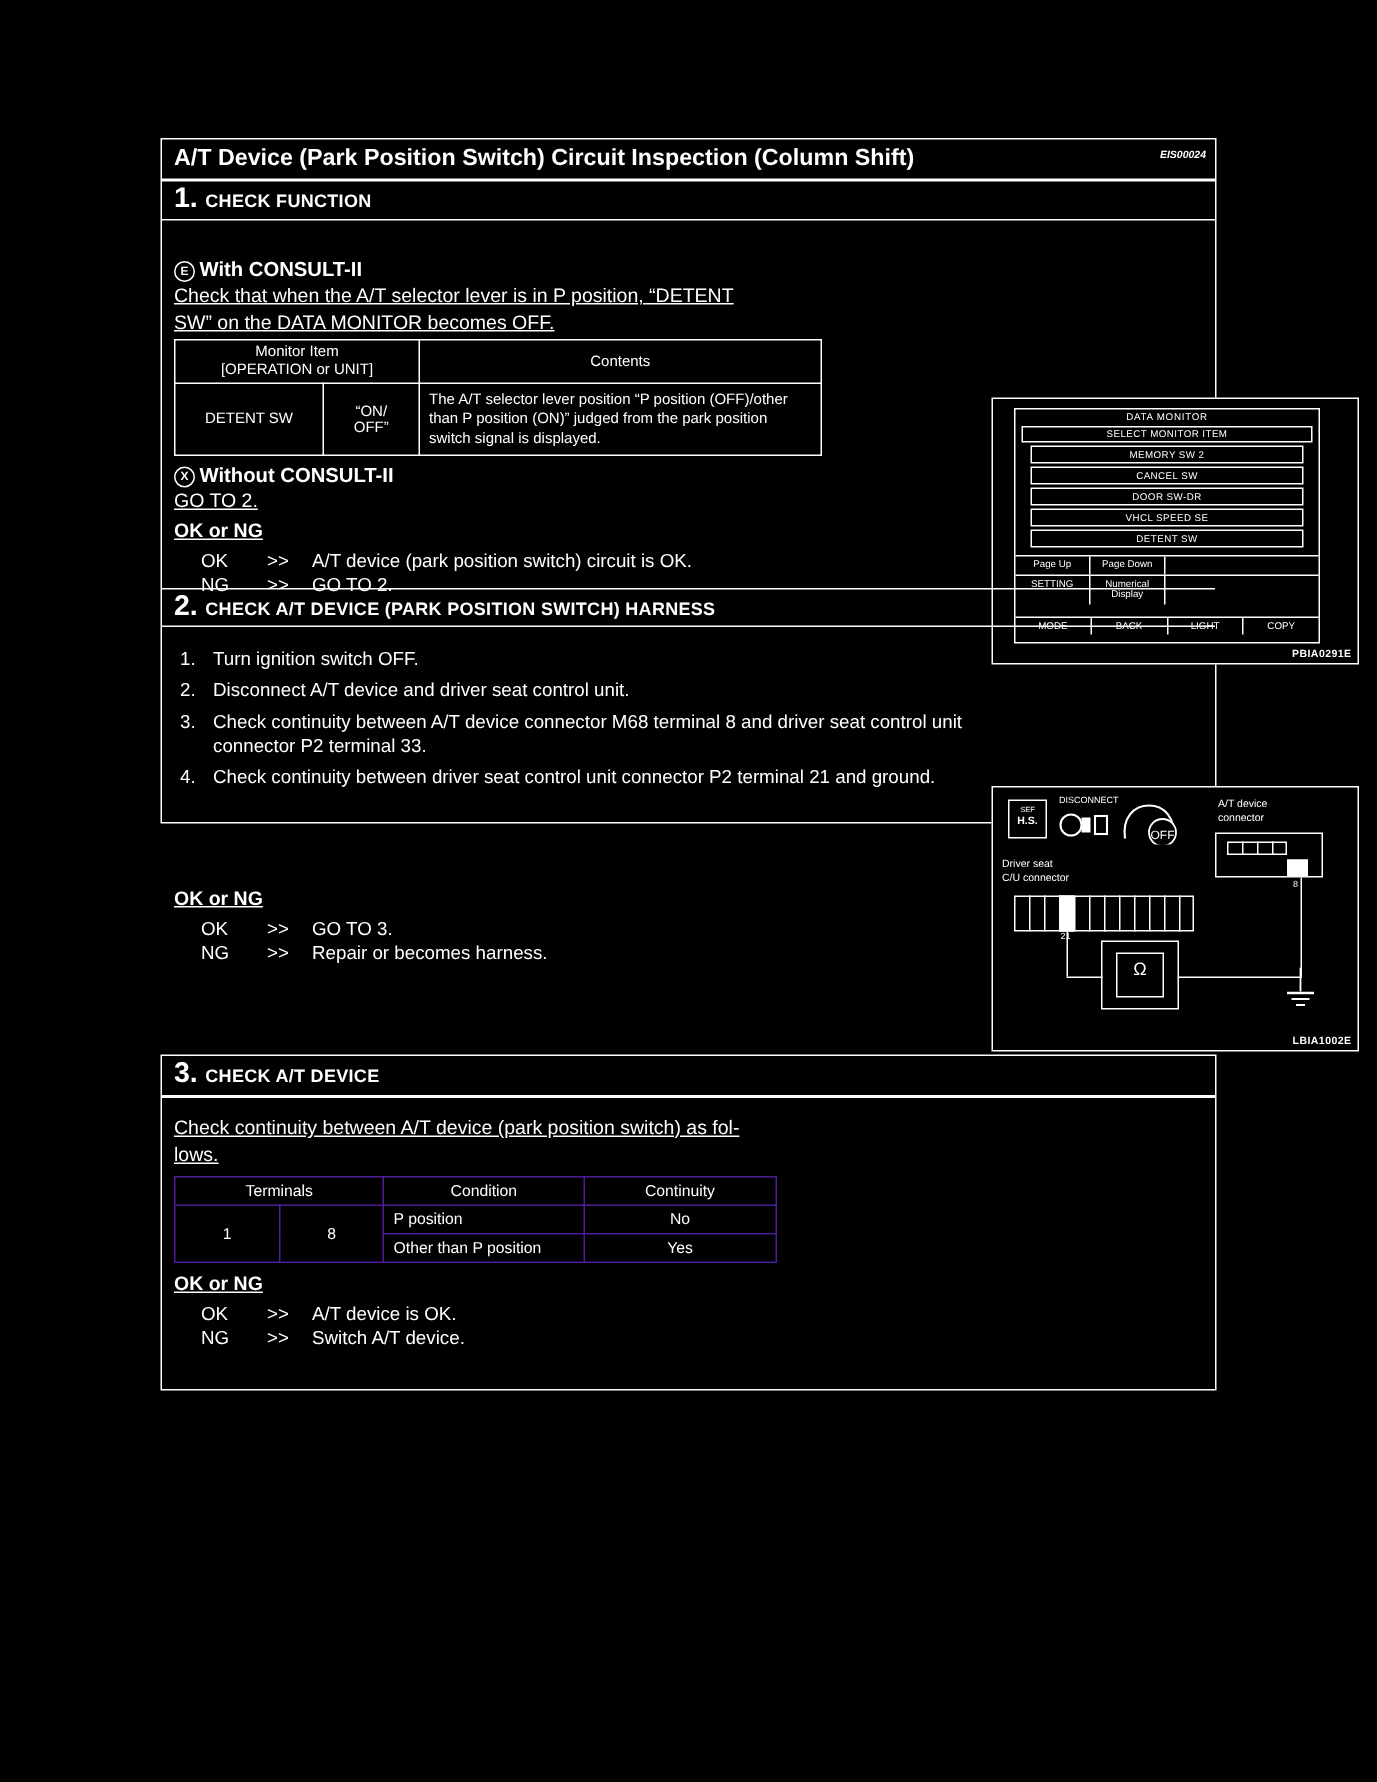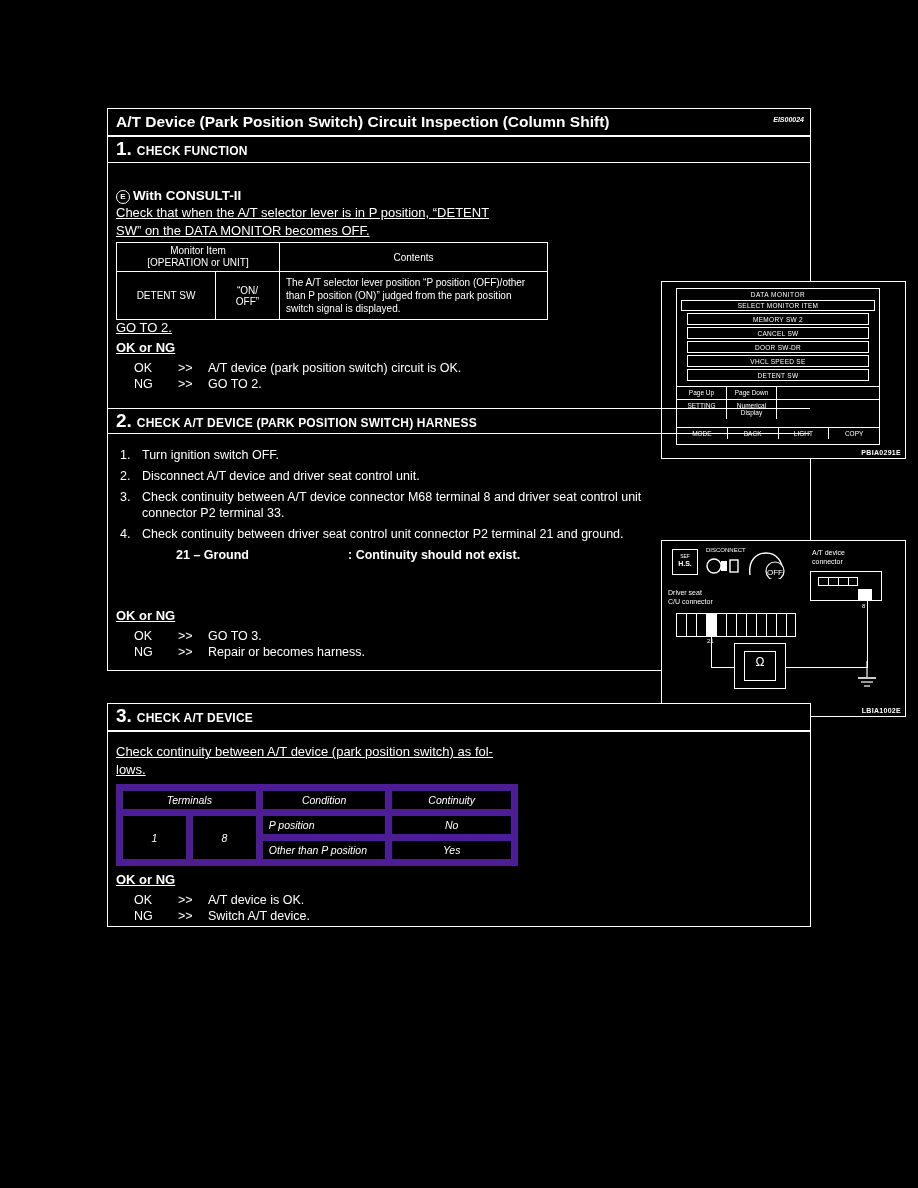--- a/index.html
+++ b/index.html
@@ -18,21 +18,21 @@
     background: #000000;
     overflow: hidden;
   }
   .block {
     position: absolute;
     background: #000;
     border: 1px solid #ffffff;
     box-sizing: border-box;
   }
   
-  #block1 { left: 107px; top: 108px; width: 704px; height: 563px; }
+  #block1 { left: 107px; top: 92px; width: 704px; height: 457px; }
   #block2 { left: 107px; top: 703px; width: 704px; height: 224px; }
 
   .title-bar {
     position: relative;
     height: 28px;
     border-bottom: 2px solid #ffffff;
     padding: 2px 8px 0 8px;
     box-sizing: border-box;
   }
   .title-text {
@@ -277,25 +277,24 @@
     line-height: 20px;
   }
 
   
   table.ttable {
     border-collapse: collapse;
     font-size: 10.5px;
     width: 402px;
   }
   table.ttable td, table.ttable th {
-    border: 7px solid #4c1d95;
+    border: 1px solid #4c1d95;
     padding: 3px 4px;
     text-align: center;
     font-weight: normal;
-    font-style: italic;
   }
   table.ttable td.left { text-align: left; padding-left: 6px; }
 </style>
 </head>
 <body>
 
 <div class="page">
 
   <div class="block" id="block1">
 
@@ -329,20 +328,23 @@
           <td style="width:90px;">DETENT  SW</td>
           <td style="width:55px;">
             <div>“ON/</div>
             <div>OFF”</div>
           </td>
           <td class="contents-cell">The A/T selector lever position “P position (OFF)/other than P position (ON)” judged from the park position switch signal is displayed.</td>
         </tr>
       </tbody>
         </table>
 
+      <div class="withline" style="margin-top:5px;">
+        <span class="sym">X</span><span>Without CONSULT-II</span>
+      </div>
       <div class="para">GO TO 2.</div>
 
       <div class="para uline bold" style="display:inline-block;margin-top:2px;">OK or NG</div>
       <div class="oknglist">
         <div>
           <span class="lbl">OK</span><span class="arrow">&gt;&gt;</span><span>A/T device (park position switch) circuit is OK.</span>
         </div>
         <div>
           <span class="lbl">NG</span><span class="arrow">&gt;&gt;</span><span>GO TO 2.</span>
         </div>
@@ -385,24 +387,20 @@
 
     <div style="position:absolute; left:8px; top:334px; width:540px;">
       <ol class="steps">
         <li><span class="n">1.</span><span>Turn ignition switch OFF.</span></li>
         <li><span class="n">2.</span><span>Disconnect A/T device and driver seat control unit.</span></li>
         <li><span class="n">3.</span><span>Check continuity between A/T device connector M68 terminal 8 and driver seat control unit connector P2 terminal 33.</span></li>
       </ol>
       <ol class="steps" style="margin-top:0;">
         <li><span class="n">4.</span><span>Check continuity between driver seat control unit connector P2 terminal 21 and ground.</span></li>
       </ol>
-      <div class="spec-line">
-        <span>21 – Ground</span>
-        <span class="colonpart">: Continuity should not exist.</span>
-      </div>
     </div>
 
     <div style="position:absolute; left:8px; top:497px;">
       <div class="para uline bold" style="display:inline-block;">OK or NG</div>
       <div class="oknglist">
         <div>
           <span class="lbl">OK</span><span class="arrow">&gt;&gt;</span><span>GO TO 3.</span>
         </div>
         <div>
           <span class="lbl">NG</span><span class="arrow">&gt;&gt;</span><span>Repair or becomes harness.</span>

